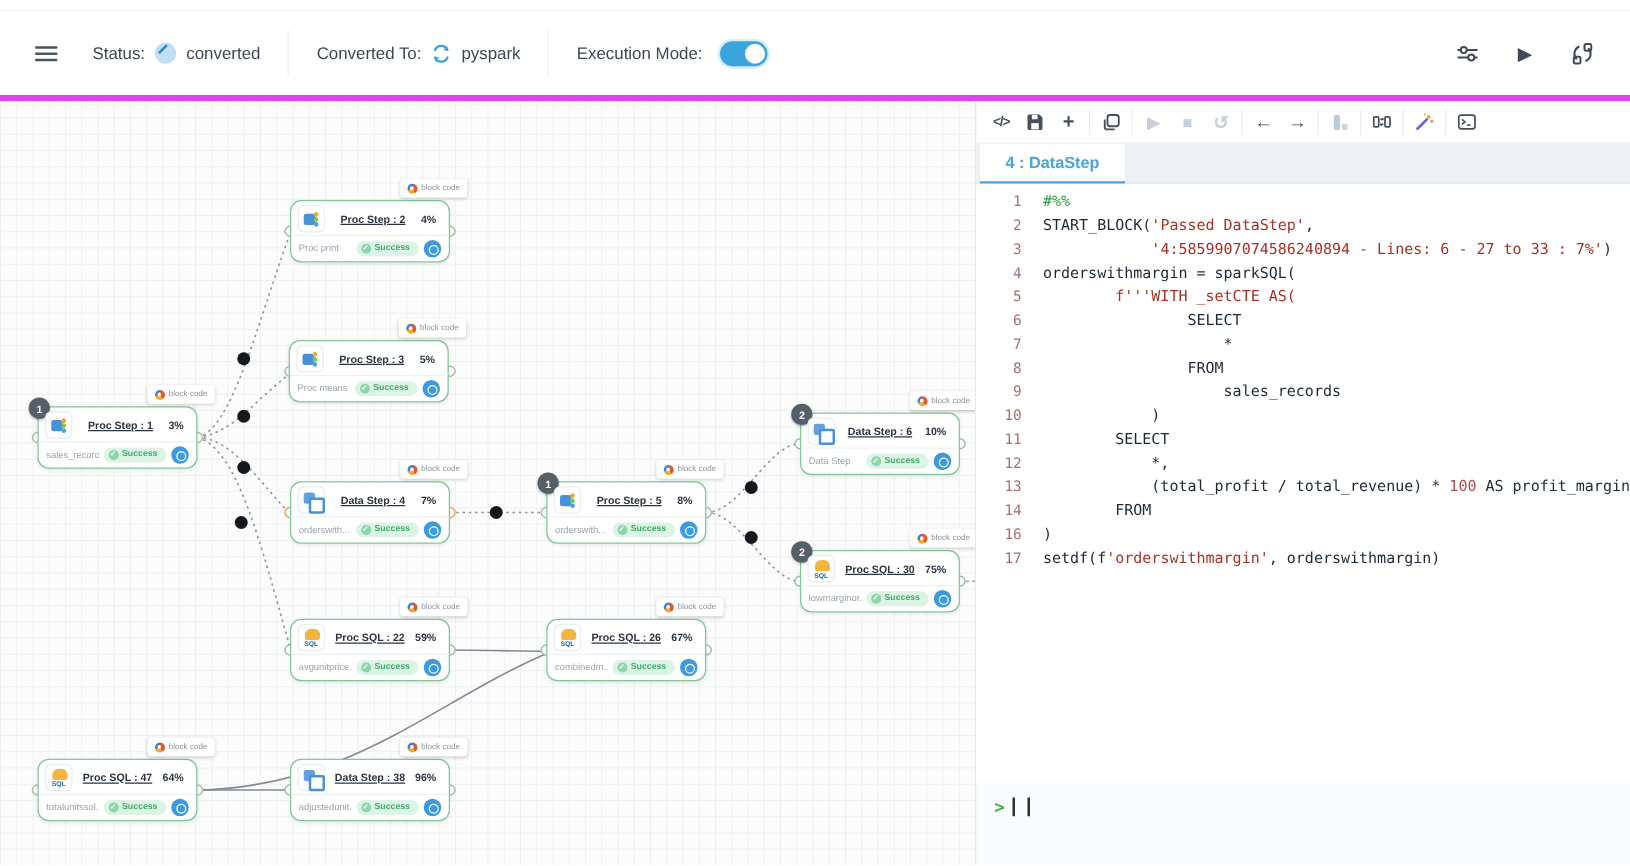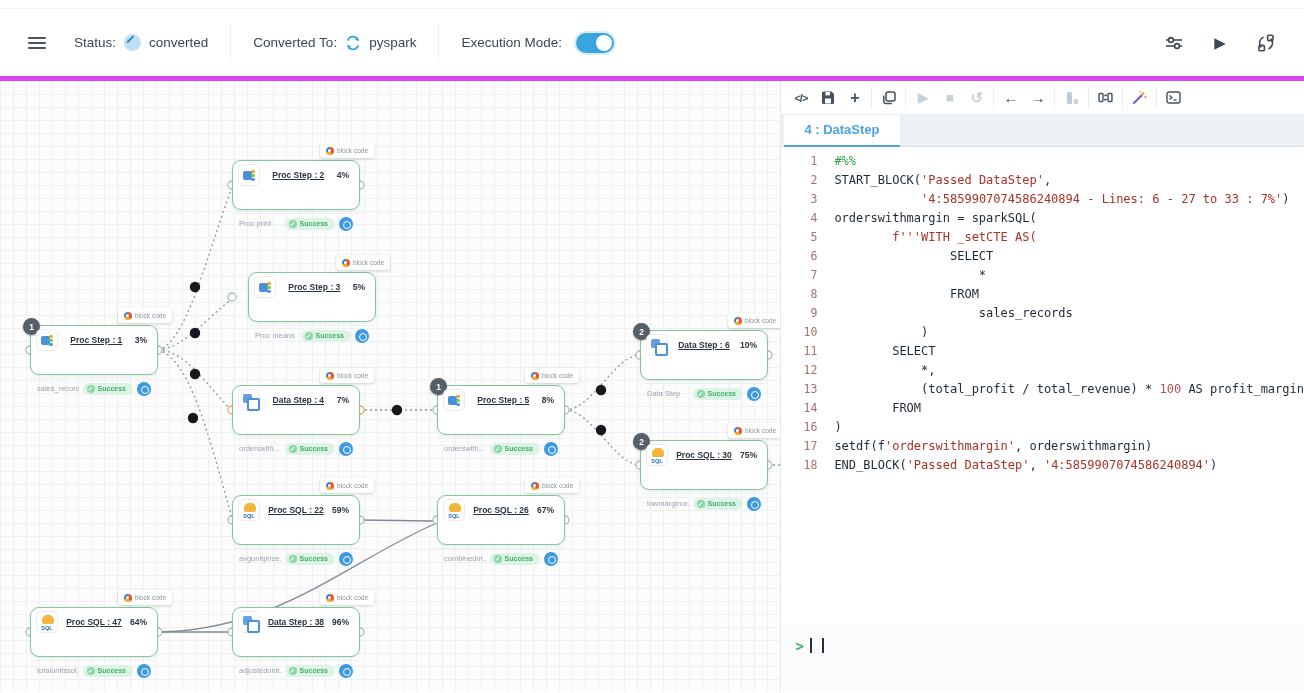--- a/index.html
+++ b/index.html
@@ -43,21 +43,21 @@
   .nicon-proc::after { content:""; position:absolute; right:4px; top:4px; width:4px; height:13px;
     background-image: radial-gradient(circle at 2px 2.5px,#f5a623 1.6px, transparent 2px),
                       radial-gradient(circle at 2px 6.5px,#6fcf4f 1.6px, transparent 2px),
                       radial-gradient(circle at 2px 10.5px,#4aa3df 1.6px, transparent 2px);}
   .nicon-data::before { content:""; position:absolute; left:4px; top:4px; width:9px; height:9px; background:#4a90d9; border-radius:2px; opacity:.85;}
   .nicon-data::after { content:""; position:absolute; left:8px; top:8px; width:9px; height:9px; border:2px solid #4a90d9; border-radius:2px; background:#fff;}
   .nicon-sql::before { content:""; position:absolute; left:4.5px; top:3px; width:12px; height:9px; background:#f2b63c; border-radius:5px 5px 2px 2px;}
   .nicon-sql::after { content:"SQL"; position:absolute; left:0; right:0; bottom:1px; text-align:center; font-size:5.5px; font-weight:bold; color:#1f6db5;}
   .ntitle { flex:1; text-align:center; font-size:8.5px; font-weight:bold; color:#2b3440; white-space:nowrap;text-decoration:underline;}
   .npct { font-size:8.5px; font-weight:bold; color:#2b3440; padding-right:3px;}
-  .nrow-bot { display:flex; align-items:center; height:20px; border-top:1px solid #eef1f4; padding:0 6px; gap:4px;margin-top:25px;}
+  .nrow-bot { display:flex; align-items:center; height:20px; border-top:1px solid #eef1f4; padding:0 6px; gap:4px;}
   .nsub { font-size:7.5px; color:#9aa3ad; flex:1; white-space:nowrap; overflow:hidden;}
   .success-pill { display:flex; align-items:center; gap:3px; background:#ddf3e6; color:#3fae68;
     font-size:7px; font-weight:bold; padding:2px 7px 2px 4px; border-radius:8px;}
   .success-pill .chk { width:8px; height:8px; border-radius:50%; background:#8bd6aa; color:#fff;
     font-size:6px; line-height:8px; text-align:center;}
   .nbtn { width:14px; height:14px; border-radius:50%; background:#3b9ae1; flex:none; position:relative; cursor:pointer;}
   .nbtn::before { content:""; position:absolute; left:4px; top:4px; width:6px; height:6px; border:1.4px solid #fff; border-radius:50%;}
   .badge { position:absolute; top:-8px; left:-8px; width:17px; height:17px; border-radius:50%;
     background:#565e68; color:#fff; font-size:8.5px; font-weight:bold; display:flex; align-items:center; justify-content:center;
     box-shadow:0 1px 2px rgba(0,0,0,.3);}
@@ -243,21 +243,21 @@
     </div>
     <div class="nrow-bot">
       <span class="nsub">Proc print</span>
       <span class="success-pill">
         <span class="chk">✓</span>
         <span class="s-txt">Success</span>
       </span>
       <span class="nbtn"></span>
     </div>
   </div>
-        <div class="node" style="left: 248px; top: 191px;">
+        <div class="node" style="left: 231px; top: 191px;">
 
     <div class="bc-pill">
       <span class="bc-ico"></span>
       <span class="bc-txt">block code</span>
     </div>
     <div class="nrow-top">
       <span class="nicon nicon-proc"></span>
       <span class="ntitle">Proc Step : 3</span>
       <span class="npct">5%</span>
     </div>
@@ -508,21 +508,20 @@
           <div class="cl-row"><span class="cl-ln">7</span><span class="cl-code"><span class="seg-code">                    *</span></span></div>
           <div class="cl-row"><span class="cl-ln">8</span><span class="cl-code"><span class="seg-code">                FROM</span></span></div>
           <div class="cl-row"><span class="cl-ln">9</span><span class="cl-code"><span class="seg-code">                    sales_records</span></span></div>
           <div class="cl-row"><span class="cl-ln">10</span><span class="cl-code"><span class="seg-code">            )</span></span></div>
           <div class="cl-row"><span class="cl-ln">11</span><span class="cl-code"><span class="seg-code">        SELECT</span></span></div>
           <div class="cl-row"><span class="cl-ln">12</span><span class="cl-code"><span class="seg-code">            *,</span></span></div>
           <div class="cl-row"><span class="cl-ln">13</span><span class="cl-code"><span class="seg-code">            (total_profit / total_revenue) * </span><span class="seg-num">100</span><span class="seg-code"> AS profit_margin</span></span></div>
           <div class="cl-row"><span class="cl-ln">14</span><span class="cl-code"><span class="seg-code">        FROM</span></span></div>
           <div class="cl-row"><span class="cl-ln">16</span><span class="cl-code"><span class="seg-code">)</span></span></div>
           <div class="cl-row"><span class="cl-ln">17</span><span class="cl-code"><span class="seg-code">setdf(f</span><span class="seg-str">'orderswithmargin'</span><span class="seg-code">, orderswithmargin)</span></span></div>
-          <div class="cl-row"><span class="cl-ln">18</span><span class="cl-code"><span class="seg-code">END_BLOCK(</span><span class="seg-str">'Passed DataStep'</span><span class="seg-code">, </span><span class="seg-str">'4:5859907074586240894'</span><span class="seg-code">)</span></span></div>
         </div>
     </div>
 
     <div class="term-body">
       <span class="term-prompt">&gt;</span>
       <span class="term-caret"></span>
       <span class="term-caret"></span>
     </div>
   </div>
 </div>

